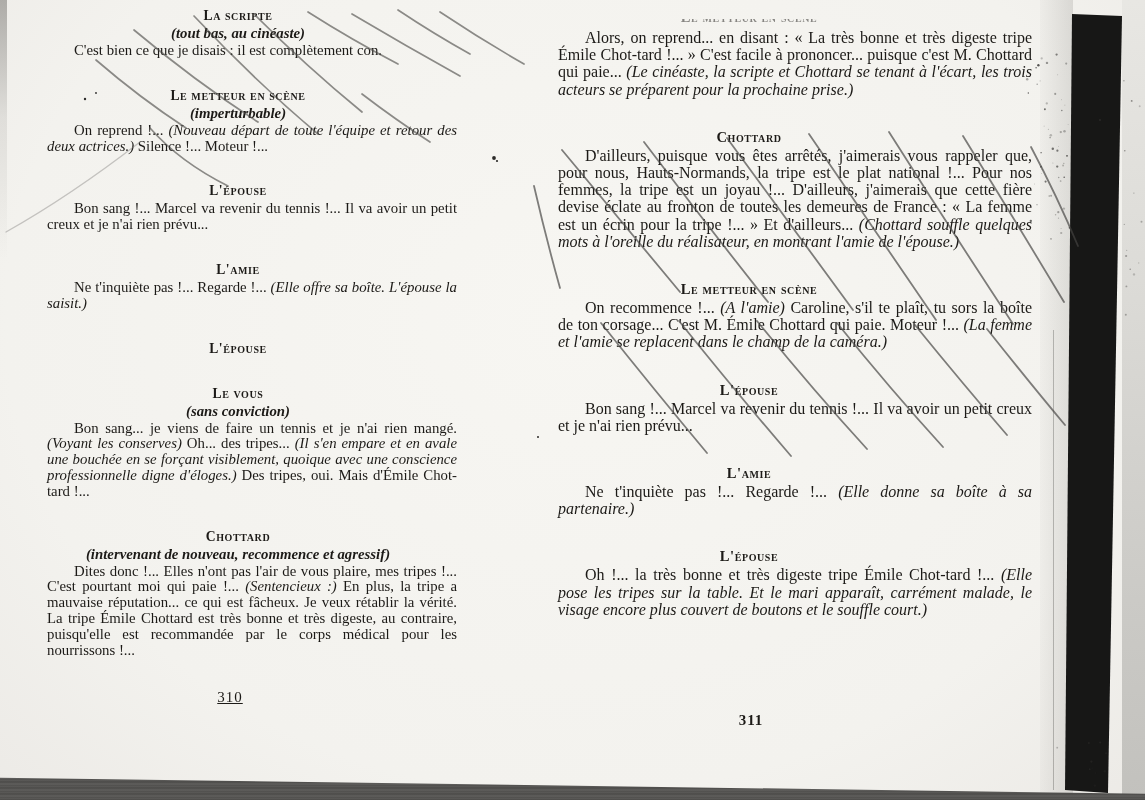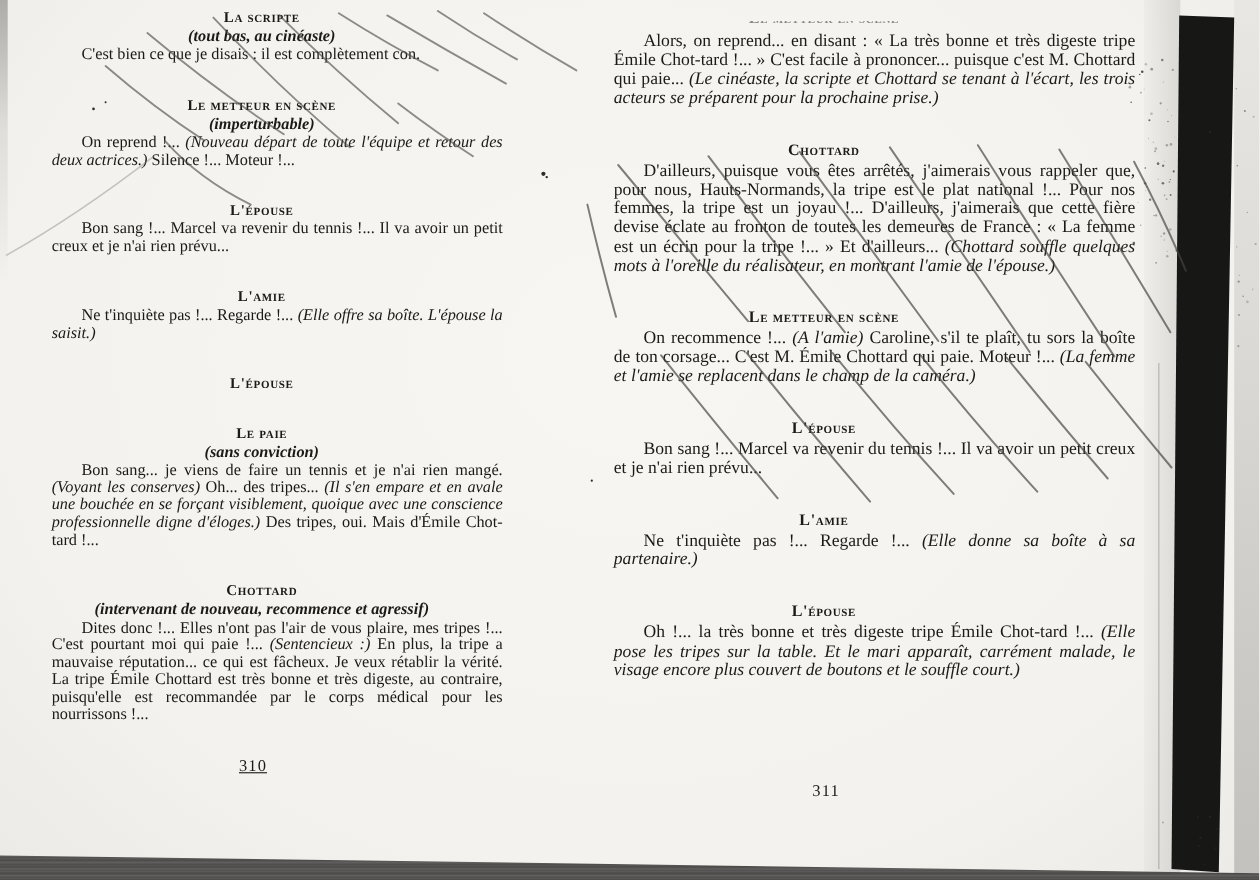--- a/index.html
+++ b/index.html
@@ -39,21 +39,21 @@
     margin-top:1px;
   }
   .para{
     margin:2px 0 0 0;
     text-align:justify;
     text-indent:27px;
   }
   .para .it{font-style:italic;font-weight:500;}
   .pagenum{position:absolute;bottom:24px;width:100%;text-align:center;font-size:15px;letter-spacing:1px;}
   .page-left .pagenum{transform:translateX(-22px);bottom:42px;text-decoration:underline;}
-  .page-right .pagenum{transform:translateX(-44px);bottom:30px;}
+  .page-right .pagenum{transform:translateX(-44px);bottom:30px;font-weight:bold;}
   
   .edge-left{position:absolute;left:0;top:0;width:7px;height:260px;z-index:2;
     background:linear-gradient(180deg, rgba(120,118,114,.55), rgba(140,138,134,.18) 45%, rgba(140,138,134,0));}
   .margin-shade{position:absolute;left:1040px;top:0;width:33px;height:800px;z-index:2;
     background:linear-gradient(90deg, rgba(90,88,84,.03), rgba(90,88,84,.16));}
   .page-edge-line{position:absolute;left:1053px;top:330px;width:1px;height:460px;z-index:2;background:rgba(40,38,36,.28);}
   .right-strip{position:absolute;left:1122px;top:0;width:23px;height:800px;z-index:2;
     background:linear-gradient(180deg,#e8e7e3 0%,#dcdbd7 35%,#cbcac6 75%,#c2c1bd 100%);}
   .artifact-svg{position:absolute;inset:0;z-index:3;pointer-events:none;}
   .marks-svg{position:absolute;inset:0;z-index:5;pointer-events:none;}
@@ -83,21 +83,21 @@
           <p class="para"><span class="ro">Bon sang&nbsp;!... Marcel va revenir du tennis&nbsp;!... Il va avoir un petit creux et je n'ai rien prévu...</span></p>
         </div>
         <div class="sec">
           <div class="sec-heading"><span class="ht">L'amie</span></div>
           <p class="para"><span class="ro">Ne t'inquiète pas&nbsp;!... Regarde&nbsp;!... </span><span class="it">(Elle offre sa boîte. L'épouse la saisit.)</span></p>
         </div>
         <div class="sec">
           <div class="sec-heading"><span class="ht">L'épouse</span></div>
         </div>
         <div class="sec">
-          <div class="sec-heading"><span class="ht">Le paie</span></div>
+          <div class="sec-heading"><span class="ht">Le vous</span></div>
           <div class="sec-direction">(sans conviction)</div>
           <p class="para"><span class="ro">Bon sang... je viens de faire un tennis et je n'ai rien mangé. </span><span class="it">(Voyant les conserves) </span><span class="ro">Oh... des tripes... </span><span class="it">(Il s'en empare et en avale une bouchée en se forçant visiblement, quoique avec une conscience professionnelle digne d'éloges.) </span><span class="ro">Des tripes, oui. Mais d'Émile Chot-tard&nbsp;!...</span></p>
         </div>
         <div class="sec">
           <div class="sec-heading"><span class="ht">Chottard</span></div>
           <div class="sec-direction">(intervenant de nouveau, recommence et agressif)</div>
           <p class="para"><span class="ro">Dites donc&nbsp;!... Elles n'ont pas l'air de vous plaire, mes tripes&nbsp;!... C'est pourtant moi qui paie&nbsp;!... </span><span class="it">(Sentencieux&nbsp;:) </span><span class="ro">En plus, la tripe a mauvaise réputation... ce qui est fâcheux. Je veux rétablir la vérité. La tripe Émile Chottard est très bonne et très digeste, au contraire, puisqu'elle est recommandée par le corps médical pour les nourrissons&nbsp;!...</span></p>
         </div>
       </div>
     <div class="pagenum">310</div>

